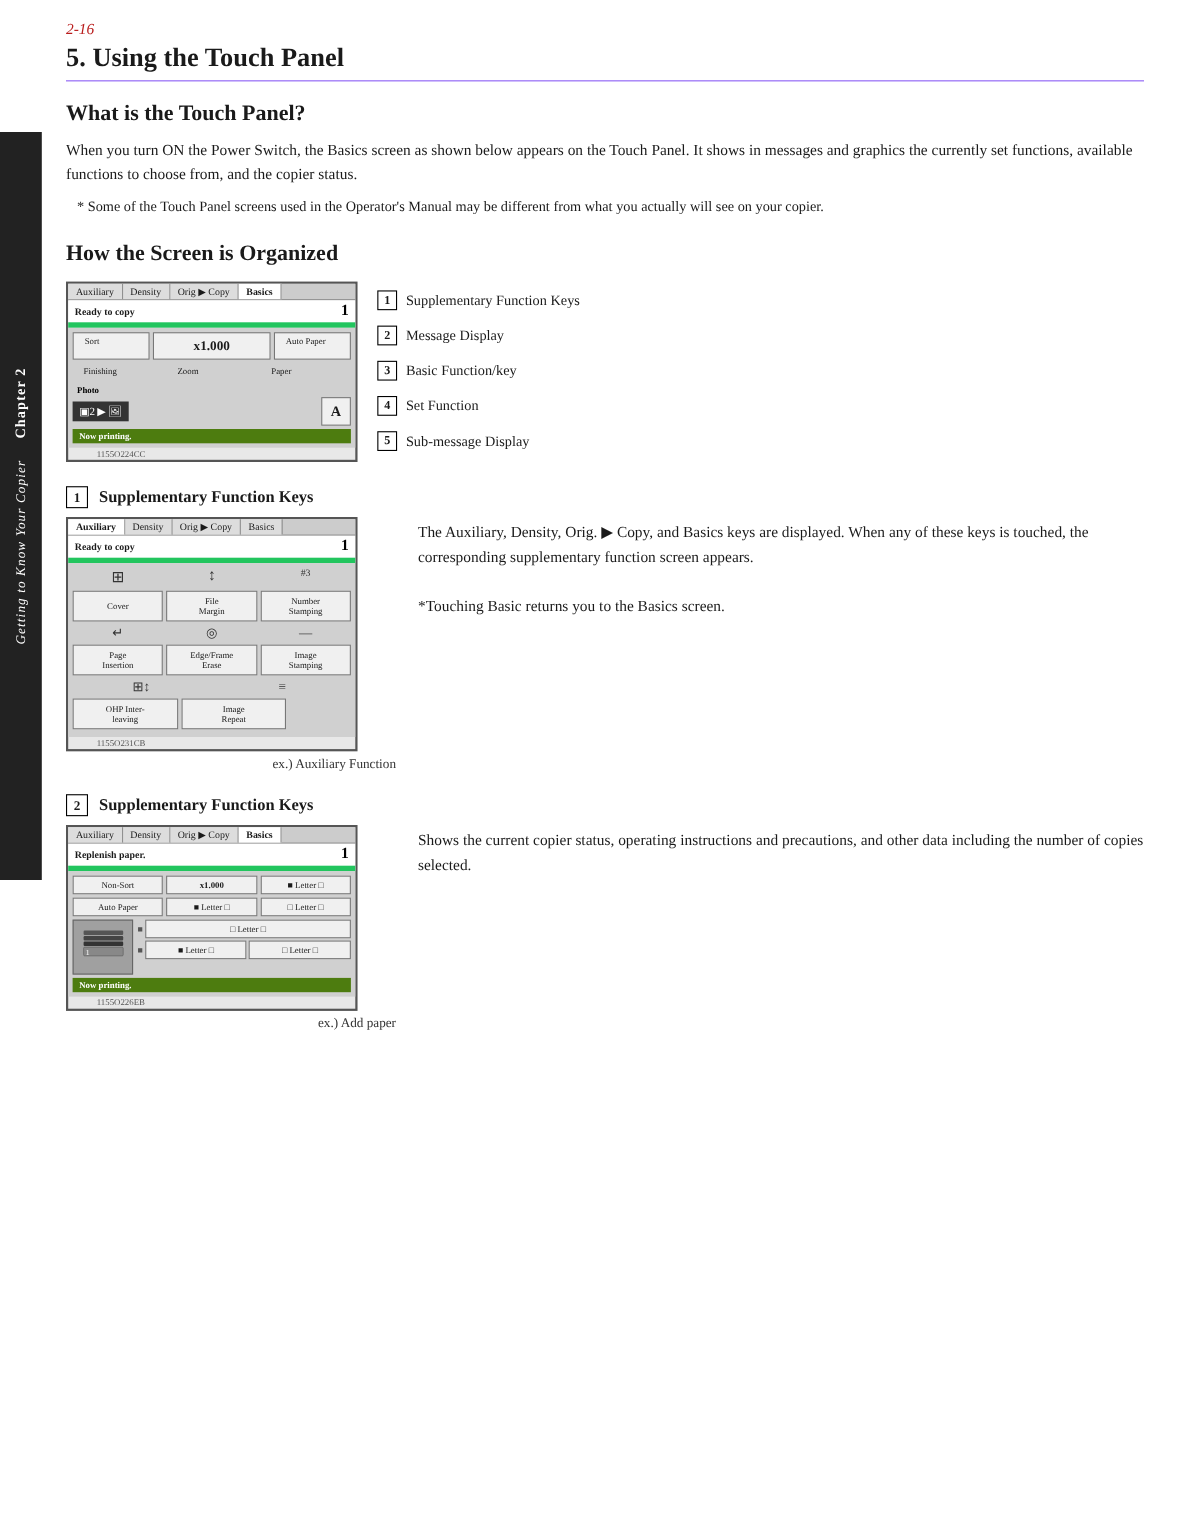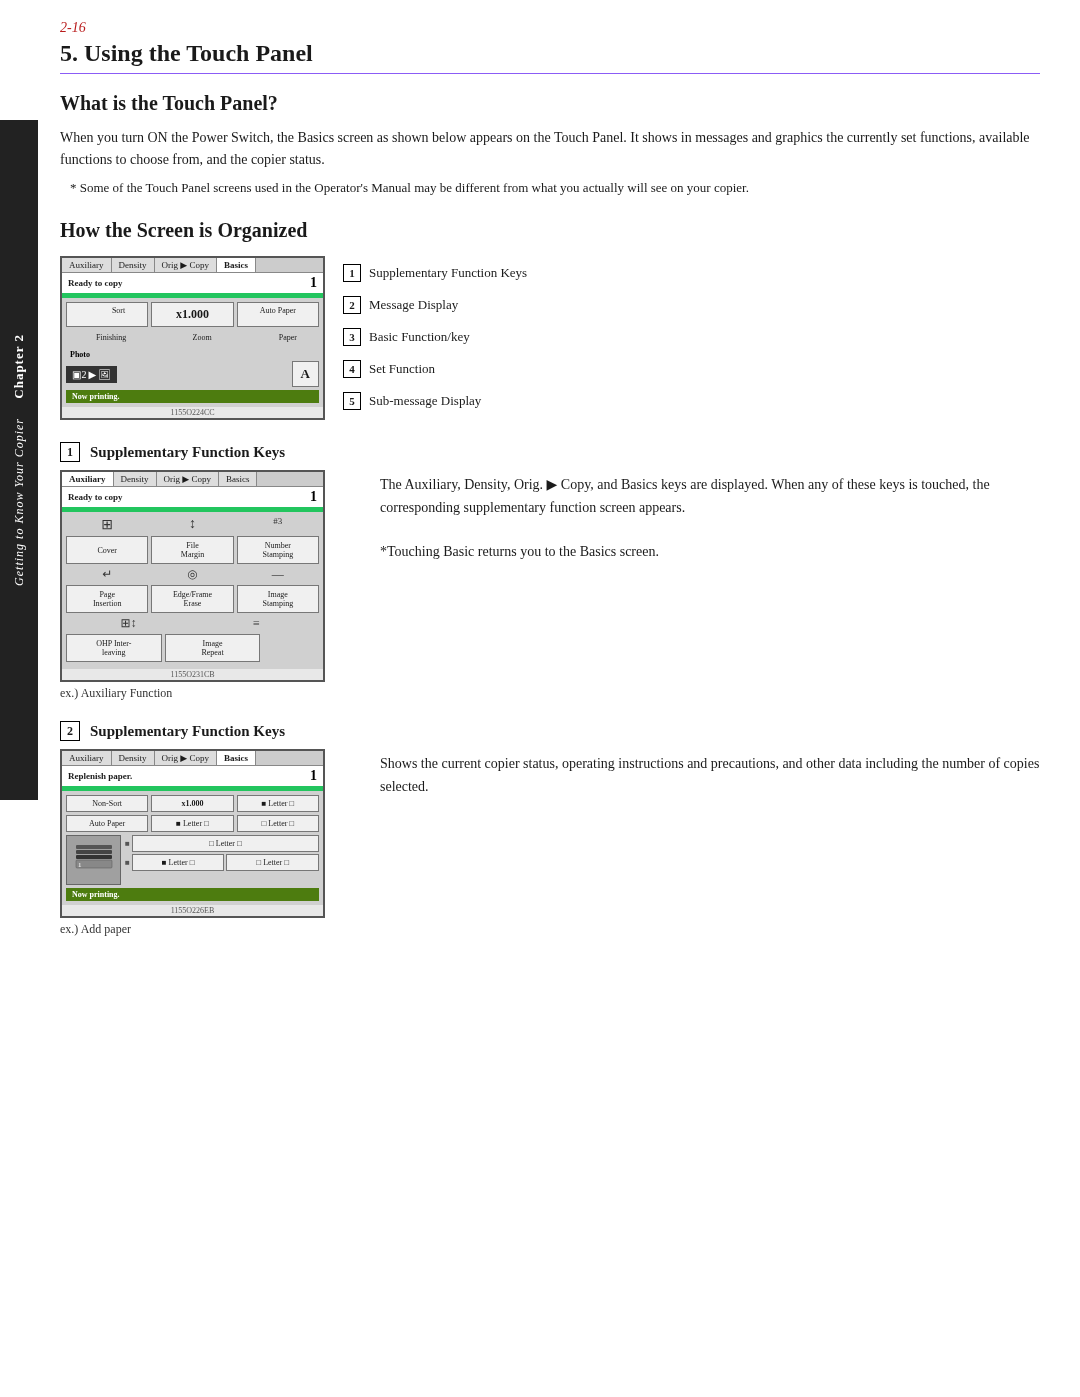--- a/index.html
+++ b/index.html
@@ -149,23 +149,23 @@
 
     .tp-row {
       display: flex;
       gap: 3px;
       margin-bottom: 3px;
     }
 
     .tp-btn {
       background: #f0f0f0;
       border: 1px solid #777;
-      padding: 3px 22px;
+      padding: 3px 10px;
       font-size: 8px;
-      text-align: right;
+      text-align: left;
       flex: 1;
     }
     .tp-btn.zoom {
       flex: 2;
       font-size: 12px;
       font-weight: bold;
       text-align: center;
       padding: 4px;
     }
 
@@ -204,24 +204,25 @@
     .tp-submsg {
       background: #4d7c0f;
       color: #fff;
       font-size: 8px;
       font-weight: bold;
       padding: 2px 6px;
       margin-top: 2px;
     }
 
     .tp-imageid {
-      text-align: center;
+      text-align: left;
       font-size: 8px;
       color: #555;
-      padding: 1px 19px;
+      padding: 1px 8px;
+      margin-left: 18px;
     }
 
     
     .callout-area {
       display: flex;
       flex-direction: column;
       justify-content: flex-start;
       padding-top: 8px;
       gap: 0px;
       flex: 1;
@@ -317,20 +318,21 @@
       display: flex;
       flex-direction: column;
       align-items: center;
       justify-content: center;
     }
 
     .ex-label {
       font-size: 12px;
       color: #333;
       margin-top: 4px;
+      text-align: right;
     }
 
     
     .paper-panel {
       border: 2px solid #555;
       background: #e8e8e8;
       width: 265px;
       font-size: 10px;
     }
     .paper-body {

